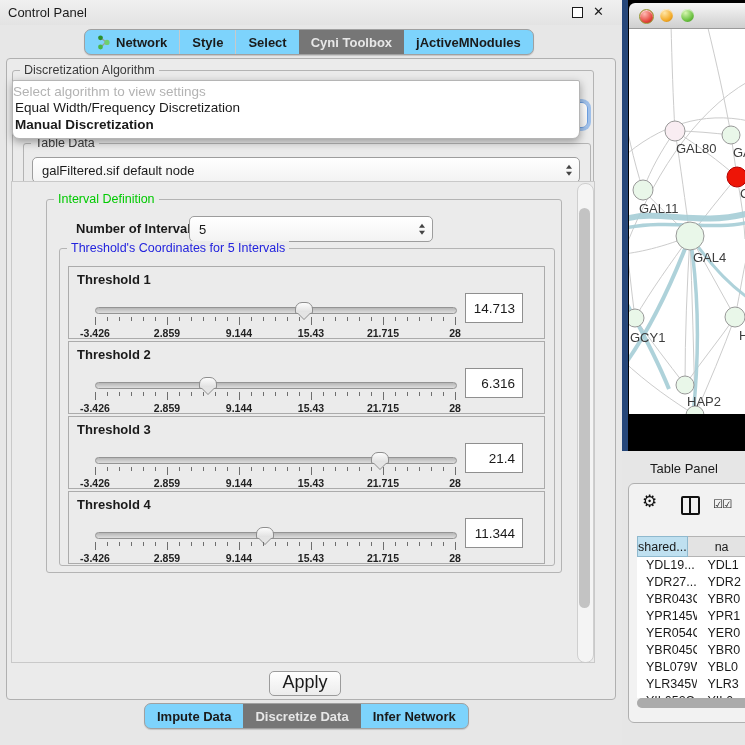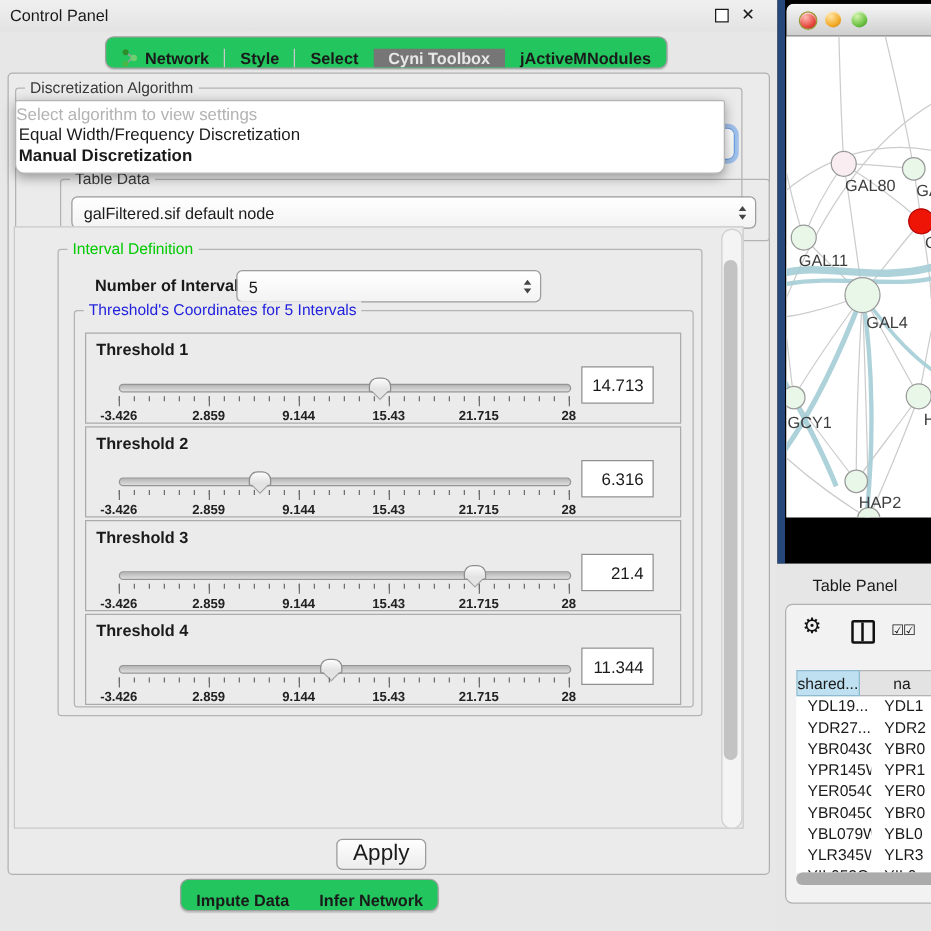--- a/index.html
+++ b/index.html
@@ -5,40 +5,40 @@
   html,body{margin:0;padding:0;}
   body{width:745px;height:745px;position:relative;overflow:hidden;background:#dcdcdc;
        font-family:"Liberation Sans","DejaVu Sans",sans-serif;color:#1a1a1a;}
   
   #control-panel{position:absolute;left:0;top:0;width:622px;height:745px;background:#e7e7e7;}
   #titlebar{position:absolute;left:0;top:0;width:622px;height:25px;background:linear-gradient(#f0f0f0,#e3e3e3);}
   #titlebar .title{position:absolute;left:8px;top:5px;font-size:13px;}
   #float-icon{position:absolute;left:572px;top:7px;width:9px;height:9px;border:1.5px solid #1a1a1a;background:#fff;}
   #close-icon{position:absolute;left:593px;top:4px;font-size:13px;font-weight:bold;}
   
-  .tabstrip{position:absolute;display:flex;background:#22c55e;border:1px solid #a0a0a0;border-radius:7px;overflow:hidden;height:24px;box-shadow:0 1px 1px rgba(0,0,0,.15);align-items:flex-end;}
+  .tabstrip{position:absolute;display:flex;background:#7dd3fc;border:1px solid #a0a0a0;border-radius:7px;overflow:hidden;height:24px;box-shadow:0 1px 1px rgba(0,0,0,.15);}
   #top-tabs{left:84px;top:29px;}
   #bottom-tabs{left:144px;top:703px;}
   .tab{display:flex;align-items:center;gap:5px;padding:0 12px;font-size:13px;font-weight:600;white-space:nowrap;}
   .tab.sep{border-left:1px solid #c9c9c9;}
   .tab.selected{background:#767676;color:#e7e7e7;}
   .neticon{width:14px;height:15px;display:inline-block;}
   
   #content-panel{position:absolute;left:6px;top:58px;width:608px;height:640px;background:#ebebeb;border:1px solid #b0b0b0;border-radius:4px;}
   .group{position:absolute;border:1px solid #b4b4b4;border-radius:3px;}
   .gtitle{position:absolute;top:-8px;left:7px;background:#ebebeb;padding:0 4px;font-size:12.5px;color:#3a3a3a;white-space:nowrap;}
   .gtitle.green{color:#00ca00;}
   .gtitle.blue{color:#2323dd;}
   #disc-group{left:5px;top:11px;width:580px;height:112px;}
   .combo{position:absolute;background:linear-gradient(#ffffff,#f3f3f3);border:1px solid #9d9d9d;border-radius:5px;font-size:13px;display:flex;align-items:center;padding:12px 9px;box-sizing:border-box;}
   .stepper{position:absolute;right:7px;top:50%;transform:translateY(-50%);display:flex;flex-direction:column;align-items:center;}
   .arr-up{width:0;height:0;border-left:3.5px solid transparent;border-right:3.5px solid transparent;border-bottom:4.5px solid #444;margin-bottom:2.5px;}
   .arr-down{width:0;height:0;border-left:3.5px solid transparent;border-right:3.5px solid transparent;border-top:4.5px solid #444;}
   #algo-combo{left:5px;top:31px;width:570px;height:26px;border-radius:6px;border:1px solid #6d9fe0;box-shadow:0 0 0 3px rgba(96,156,233,.55);}
-  #table-data-group{left:10px;top:72px;width:566px;height:48px;margin-left:25px;}
+  #table-data-group{left:10px;top:72px;width:566px;height:48px;}
   #table-data-combo{left:8px;top:13px;width:548px;height:23px;}
   
   #scroll-region{position:absolute;left:4px;top:122px;width:584px;height:482px;overflow:hidden;border:1px solid #c9c9c9;background:#ebebeb;box-sizing:border-box;}
   #vscrollbar{position:absolute;left:565px;top:1px;width:15px;height:478px;background:#f4f4f4;border:1px solid #cfcfcf;border-radius:8px;}
   #vscroll-thumb{position:absolute;left:1px;top:24px;width:11px;height:400px;background:#c3c3c3;border-radius:6px;}
   #interval-group{left:34px;top:17px;width:514px;height:372px;}
   #noi-label{position:absolute;left:29px;top:21px;font-size:13px;font-weight:bold;}
   #noi-combo{left:142px;top:16px;width:244px;height:24px;}
   #thr-group{left:12px;top:48px;width:494px;height:316px;}
   .threshold-panel{position:absolute;left:8px;width:477px;height:73px;border:1px solid #ababab;box-sizing:border-box;}
@@ -396,20 +396,23 @@
         <div id="vscroll-thumb"></div>
       </div>
     </div>
 
     <div id="apply-btn">Apply</div>
   </div>
 
   <div id="bottom-tabs" class="tabstrip">
     <div class="tab">
         <span>Impute Data</span>
+      </div>
+    <div class="tab selected">
+        <span>Discretize Data</span>
       </div>
     <div class="tab">
         <span>Infer Network</span>
       </div>
   </div>
 
   <div id="algo-popup">
     <div id="popup-placeholder">Select algorithm to view settings</div>
     <div class="popup-item">Equal Width/Frequency Discretization</div>
     <div class="popup-item selected">Manual Discretization</div>

